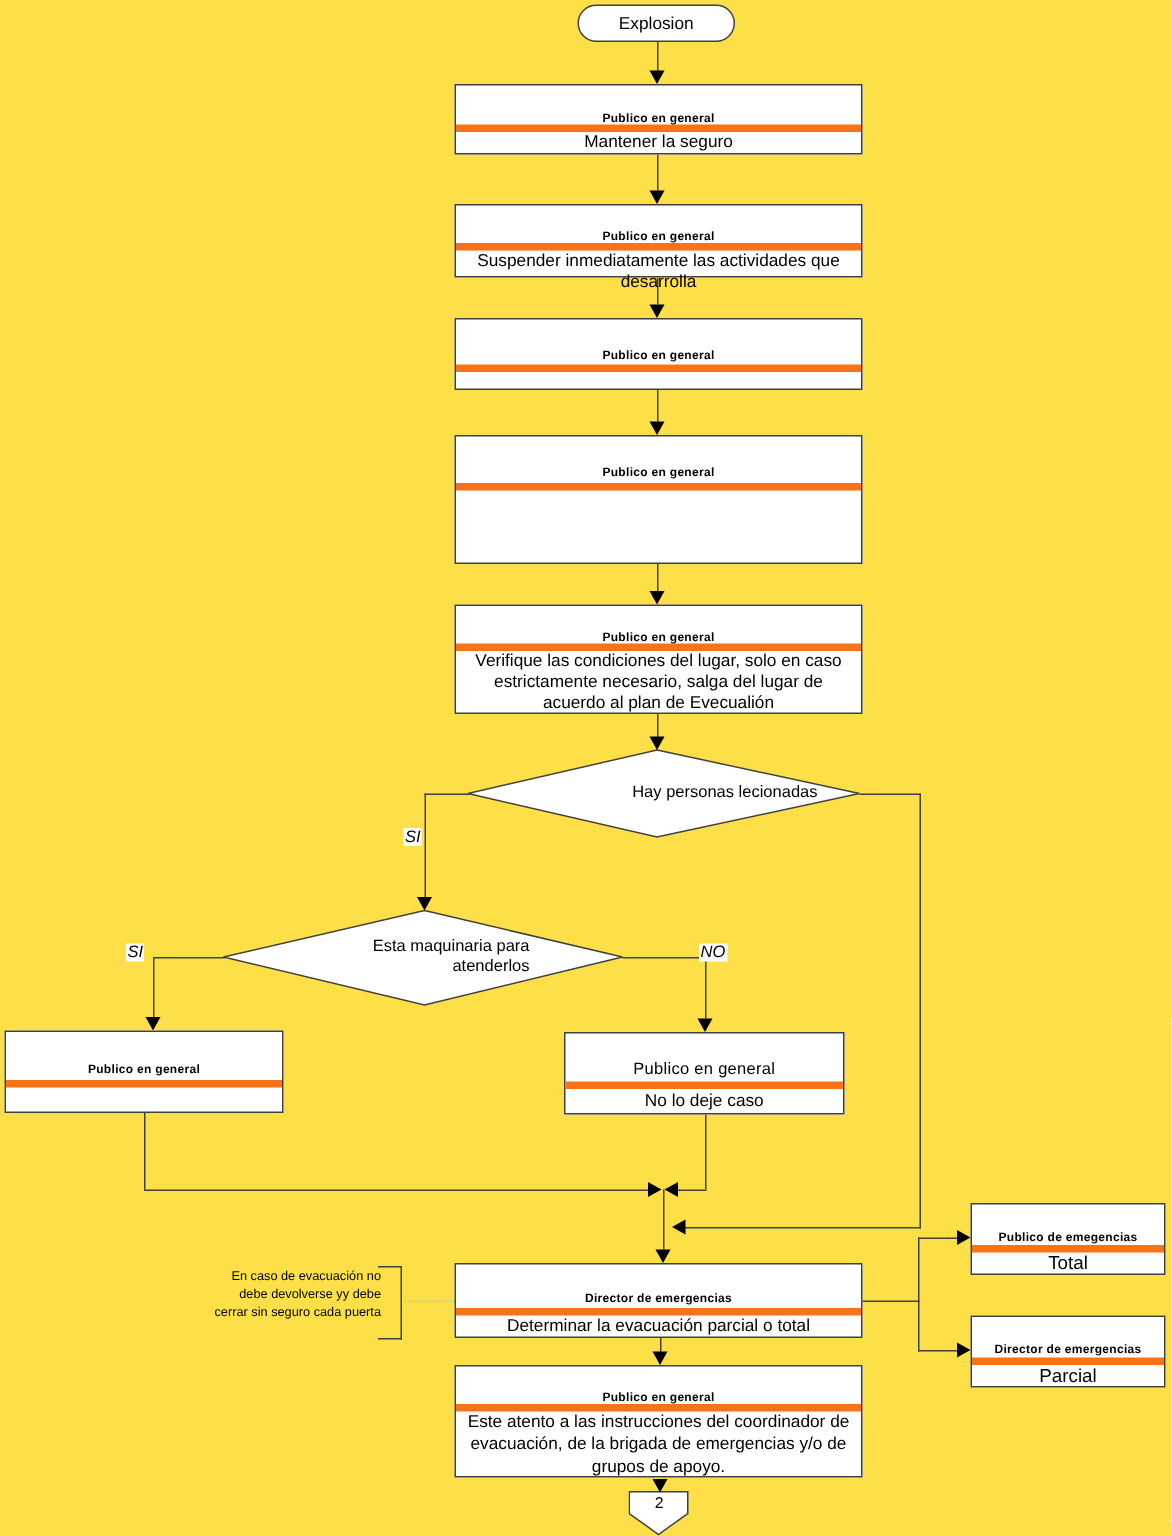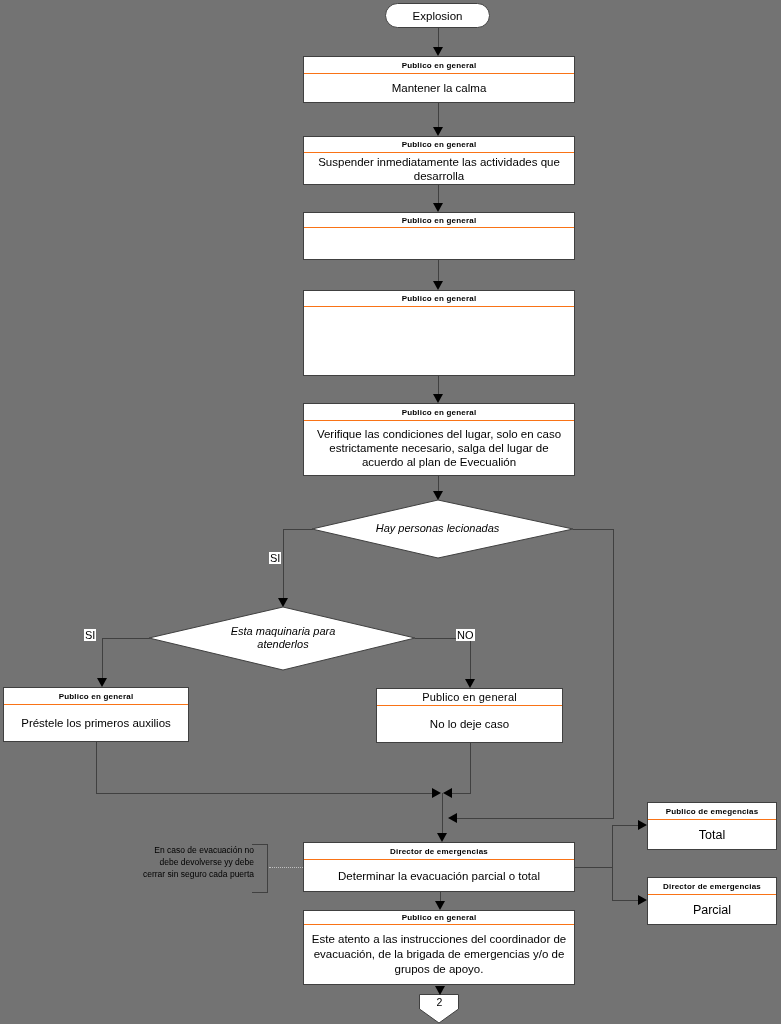--- a/index.html
+++ b/index.html
@@ -1,31 +1,31 @@
 <!DOCTYPE html>
 <html><head>
 <meta charset="utf-8">
 <style>
   html,body{margin:0;padding:0;background:#fff;}
   #canvas{
-    position:relative;width:781px;height:1024px;background:#737373;
+    position:relative;width:781px;height:1024px;background:#fde047;
     font-family:"Liberation Sans", sans-serif;color:#000;overflow:hidden;
   }
   .box{position:absolute;background:#fff;border:1px solid #404040;display:flex;flex-direction:column;box-sizing:border-box;z-index:3;}
-  .hdr{border-bottom:1px solid #f97316;font-size:8px;font-weight:bold;display:flex;align-items:center;justify-content:center;text-align:center;letter-spacing:.2px;}
+  .hdr{border-bottom:5px solid #f97316;font-size:8px;font-weight:bold;display:flex;align-items:center;justify-content:center;text-align:center;letter-spacing:.2px;margin-top:16px;}
   .bod{flex:1;display:flex;align-items:center;justify-content:center;text-align:center;font-size:11.5px;line-height:14px;padding:0 6px;}
   .hl{position:absolute;height:1px;background:#404040;z-index:1;}
   .vl{position:absolute;width:1px;background:#404040;z-index:1;}
   .dotted{position:absolute;height:0;border-top:1px dotted #c0c0c0;z-index:1;}
   .ad{position:absolute;width:0;height:0;border-left:5px solid transparent;border-right:5px solid transparent;border-top:9px solid #000;z-index:4;}
   .ar{position:absolute;width:0;height:0;border-top:5px solid transparent;border-bottom:5px solid transparent;border-left:9px solid #000;z-index:4;}
   .al{position:absolute;width:0;height:0;border-top:5px solid transparent;border-bottom:5px solid transparent;border-right:9px solid #000;z-index:4;}
-  .lbl{position:absolute;font-size:11px;z-index:5;background:#fff;padding:0 1px;}
+  .lbl{position:absolute;font-size:11px;z-index:5;background:#fff;padding:0 1px;font-style:italic;}
   .shape{position:absolute;z-index:2;}
-  .dtext{position:absolute;z-index:5;text-align:center;font-size:11px;line-height:13px;font-style:italic;}
+  .dtext{position:absolute;z-index:5;text-align:right;font-size:11px;line-height:13px;}
   .oval{position:absolute;background:#fff;border:1px solid #404040;border-radius:13px;display:flex;align-items:center;justify-content:center;font-size:11.5px;z-index:3;box-sizing:border-box;}
   .note{position:absolute;font-size:8.5px;line-height:12px;text-align:right;z-index:5;}
   .pg2{position:absolute;z-index:5;text-align:center;font-size:10.5px;}
 </style>
 </head>
 <body>
 
 <div id="canvas">
 
   <div class="vl" style="left:438px;top:27px;height:21px"></div>
@@ -85,21 +85,21 @@
   <div class="ad" style="left:435px;top:901px"></div>
 
   <div class="ad" style="left:435px;top:986px"></div>
 
   <div class="oval" style="left:385px;top:3px;width:105px;height:25px">
     <span>Explosion</span>
   </div>
 
   <div class="box" style="left:303px;top:56px;width:272px;height:47px">
     <div class="hdr" style="height:16px">Publico en general</div>
-    <div class="bod">Mantener la calma</div>
+    <div class="bod">Mantener la seguro</div>
   </div>
 
   <div class="box" style="left:303px;top:136px;width:272px;height:49px">
     <div class="hdr" style="height:15px">Publico en general</div>
     <div class="bod">Suspender inmediatamente las actividades que desarrolla</div>
   </div>
 
   <div class="box" style="left:303px;top:212px;width:272px;height:48px">
     <div class="hdr" style="height:14px">Publico en general</div>
   </div>
@@ -117,25 +117,24 @@
     <polygon points="128,2 263,31 128,60 2,31" fill="#ffffff" stroke="#404040" stroke-width="1"></polygon>
   </svg>
   <div class="dtext" style="left:330px;top:522px;width:215px">Hay personas lecionadas</div>
   <div class="lbl" style="left:269px;top:552px">SI</div>
 
   <svg class="shape" style="left:146px;top:605px" width="272" height="68">
     <polygon points="137,2 269,33 137,65 3,33" fill="#ffffff" stroke="#404040" stroke-width="1"></polygon>
   </svg>
   <div class="dtext" style="left:213px;top:625px;width:140px">Esta maquinaria para atenderlos</div>
   <div class="lbl" style="left:84px;top:629px">SI</div>
-  <div class="lbl" style="left:456px;top:629px">NO</div>
+  <div class="lbl" style="left:466px;top:629px">NO</div>
 
   <div class="box" style="left:3px;top:687px;width:186px;height:55px">
     <div class="hdr" style="height:16px">Publico en general</div>
-    <div class="bod" style="padding:0 16px">Préstele los primeros auxilios</div>
   </div>
 
   <div class="box" style="left:376px;top:688px;width:187px;height:55px">
     <div class="hdr" style="height:16px;font-size:11px;font-weight:normal">Publico en general</div>
     <div class="bod">No lo deje caso</div>
   </div>
 
   <div class="note" style="left:140px;top:844px;width:114px">En caso de evacuación no debe devolverse yy debe cerrar sin seguro cada puerta</div>
   <div class="vl" style="left:267px;top:844px;height:49px"></div>
   <div class="hl" style="left:252px;top:844px;width:16px"></div>

